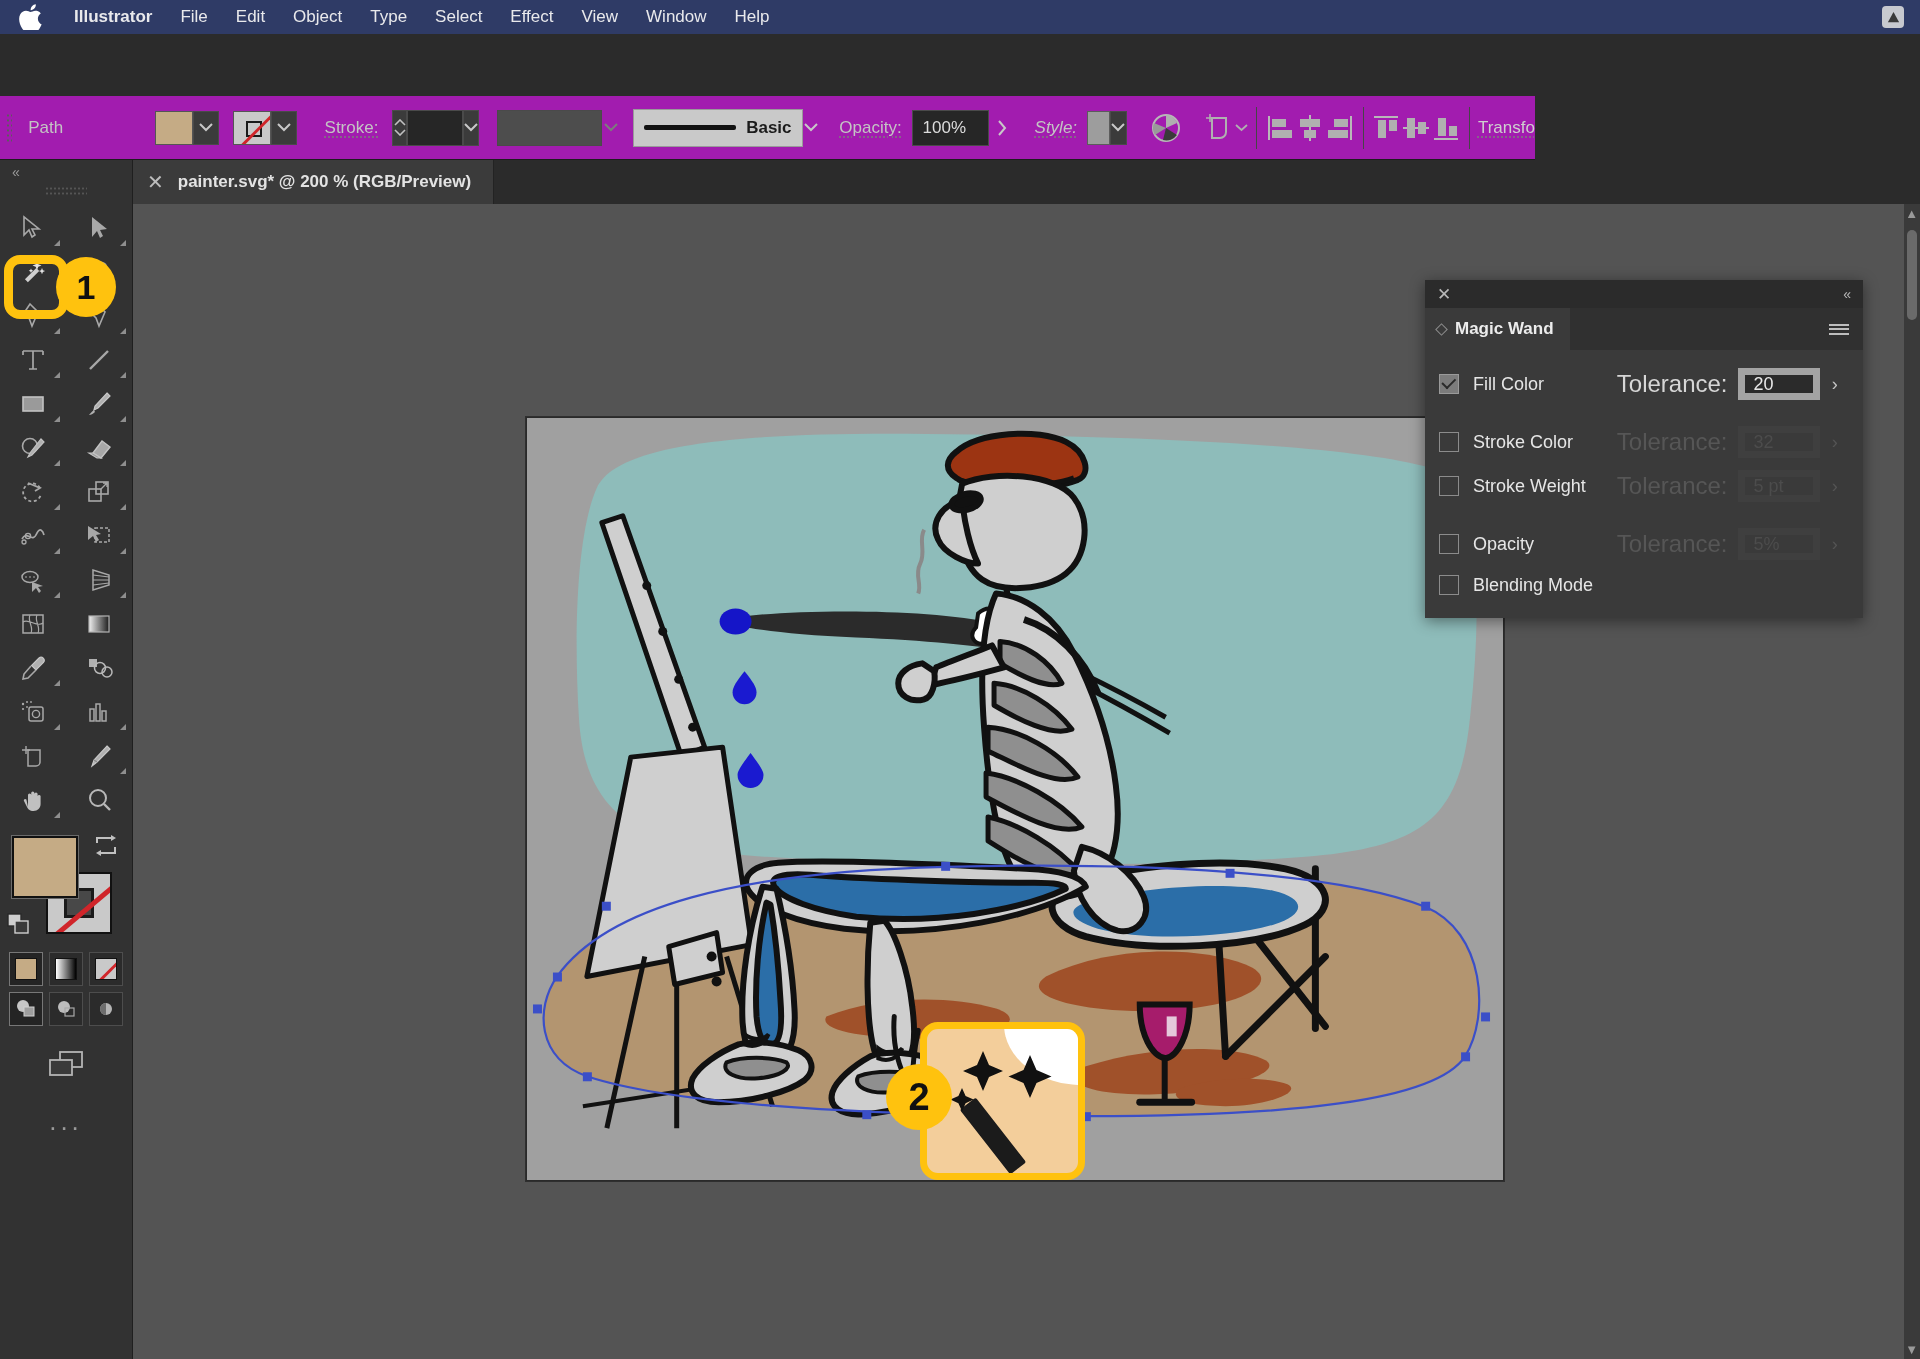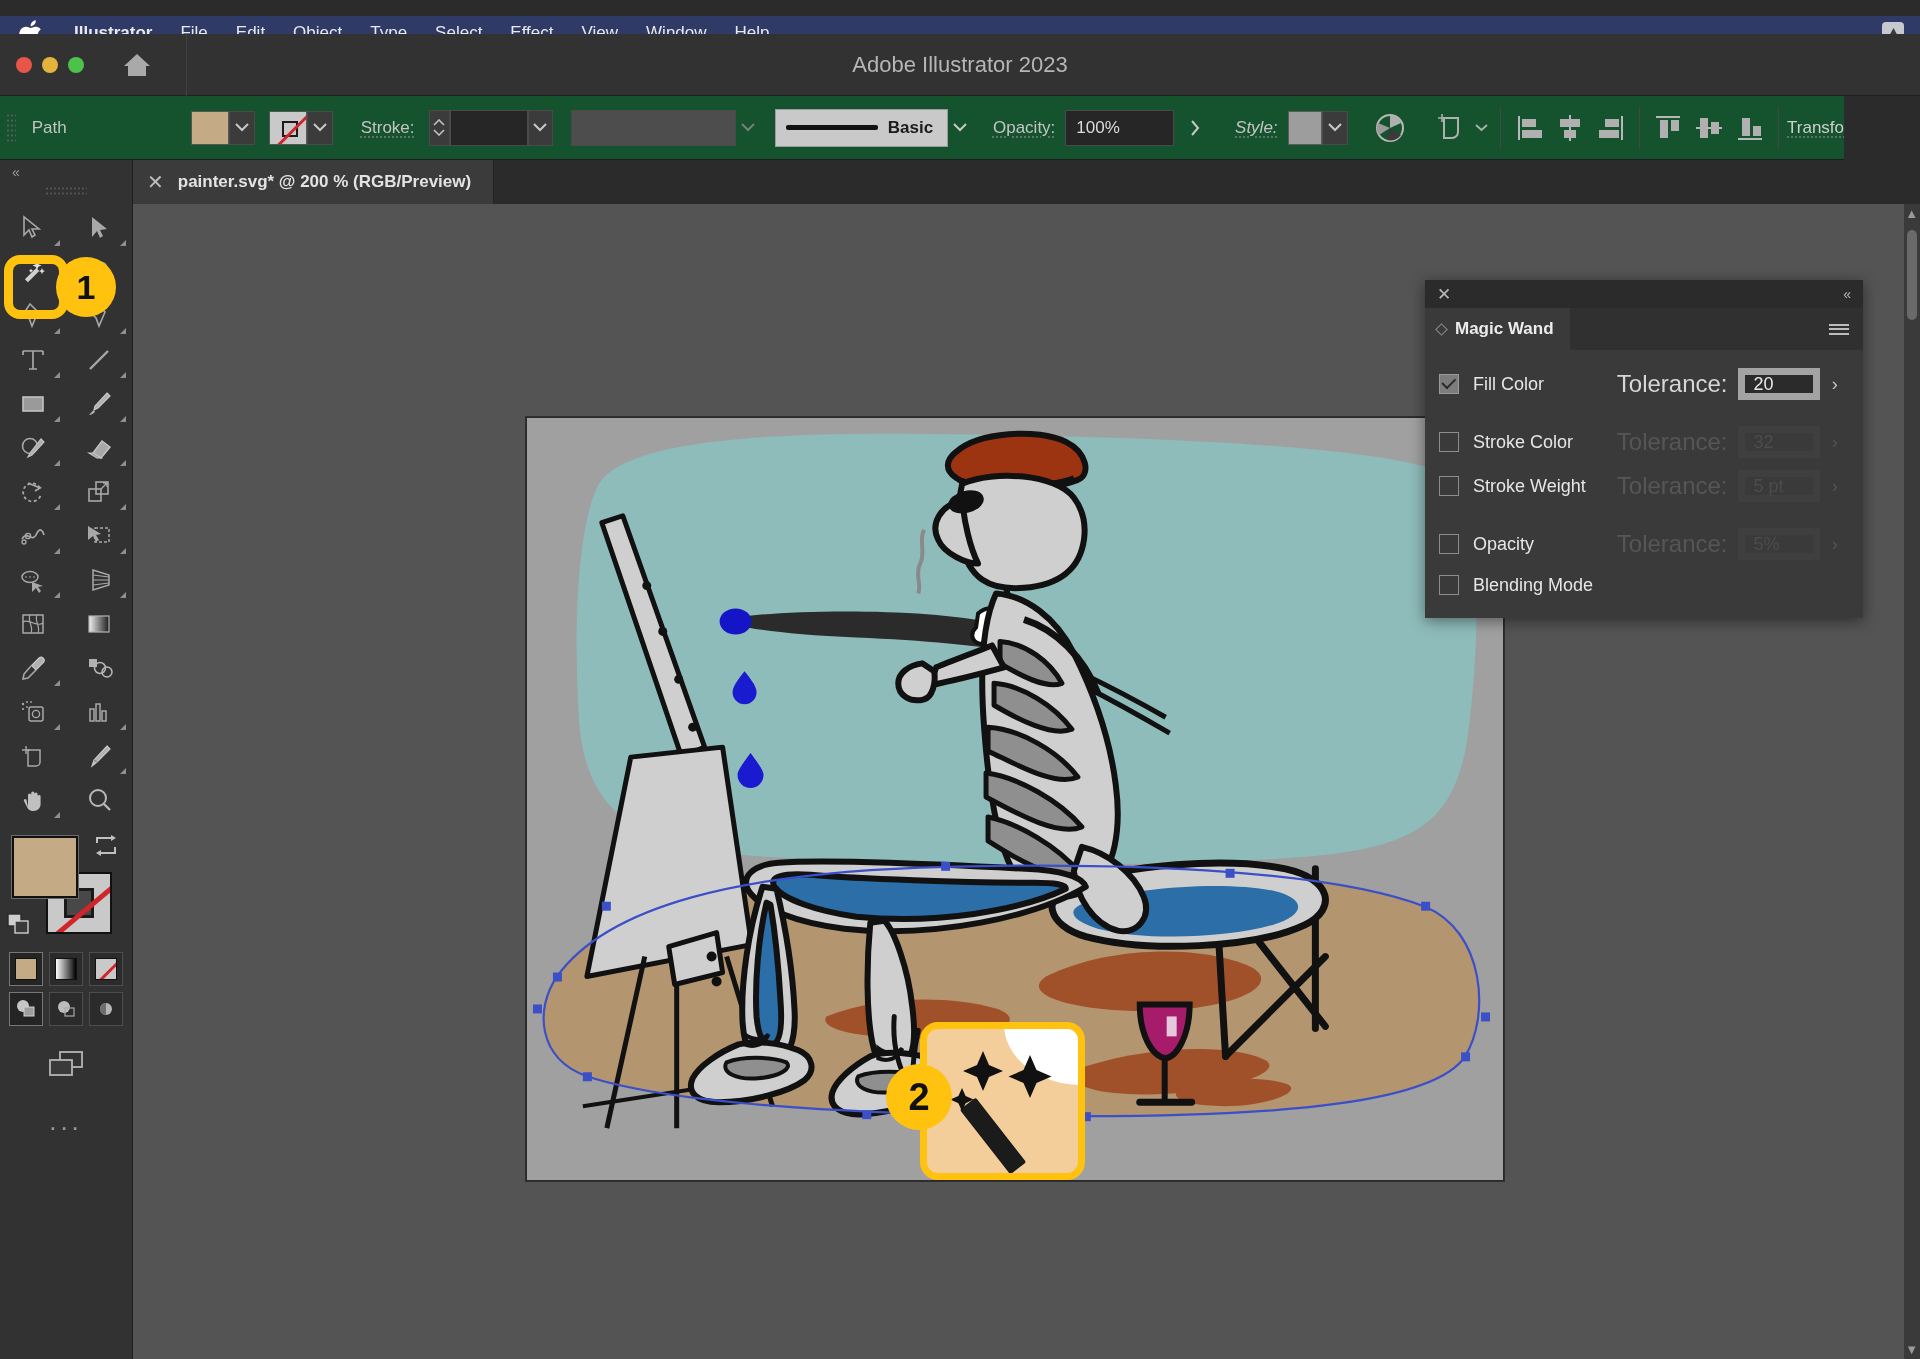--- a/index.html
+++ b/index.html
@@ -8,21 +8,21 @@
     width: 1920px; height: 1359px;
     background: #2b2b2b;
     font-family: "Liberation Sans", sans-serif;
     overflow: hidden;
     -webkit-font-smoothing: antialiased;
   }
   #app { position: relative; width: 1920px; height: 1359px; }
 
   
   .macbar {
-    position: absolute; top: 16px; left: 0; width: 1920px; height: 34px;
+    position: absolute; top: 0; left: 0; width: 1920px; height: 34px;
     background: #2f3b66;
     display: flex; align-items: center;
     padding-left: 18px; gap: 0;
   }
   .apple-logo { width: 26px; height: 26px; position: relative; margin-right: 16px; }
   .apple-logo svg { display:block; }
   .menu-item {
     color: #e9e9ec; font-size: 17px; padding: 0 14px;
     line-height: 34px; white-space: nowrap;
   }
@@ -54,22 +54,22 @@
   .title-divider {
     width: 1px; height: 62px; background: #414141; margin-left: 26px;
   }
   .app-title {
     position: absolute; left: 0; right: 0; text-align: center;
     color: #b6b6b6; font-size: 22px; pointer-events: none;
   }
 
   
   .ctrlbar {
-    position: absolute; top: 96px; left: 0; width: 1844px; height: 64px;
-    background: #14532d; border-bottom: 1px solid #1c1c1c;
+    position: absolute; top: 96px; left: 0; width: 1535px; height: 64px;
+    background: #a21caf; border-bottom: 1px solid #1c1c1c;
     display: flex; align-items: center; overflow: hidden;
   }
   .grip {
     width: 10px; height: 30px; margin-left: 6px; margin-right: 8px;
     background-image: radial-gradient(circle, #5c5c5c 1px, transparent 1.2px);
     background-size: 4px 5px;
   }
   .ctrl-label { color: #c4c4c4; font-size: 17px; white-space: nowrap; }
   .ctrl-label.dotted { text-decoration: underline; text-decoration-style: dotted;
                        text-underline-offset: 4px; text-decoration-color:#7d7d7d; }
@@ -321,34 +321,20 @@
     <div class="menu-item">Help</div>
     <div class="macbar-right">
       <div class="cc-badge">
         <svg width="15" height="15" viewBox="0 0 16 16">
             <path d="M8 2 L14 13 H2 Z" fill="#3a3a3a"></path>
           </svg>
       </div>
     </div>
   </div>
 
-  <div class="titlebar">
-    <div class="traffic">
-      <div class="dot red"></div>
-      <div class="dot yellow"></div>
-      <div class="dot green"></div>
-    </div>
-    <div class="home-btn">
-      <svg width="30" height="28" viewBox="0 0 30 28">
-        <path d="M15 3 L28 15 H24 V25 H6 V15 H2 Z" fill="#a9a9a9"></path>
-      </svg>
-    </div>
-    <div class="title-divider"></div>
-    <div class="app-title">Adobe Illustrator 2023</div>
-  </div>
 
   <div class="ctrlbar">
     <div class="grip"></div>
     <div class="ctrl-label" style="width:92px; margin-left:8px;">Path</div>
 
     <div class="swatch-group" style="margin-left:70px;">
       <div class="swatch fill-tan"></div>
       <div class="chev-btn">
         <svg width="14" height="9" viewBox="0 0 14 9">
             <path d="M1 1 L7 7 L13 1" stroke="#c8c8c8" stroke-width="2" fill="none"></path>

